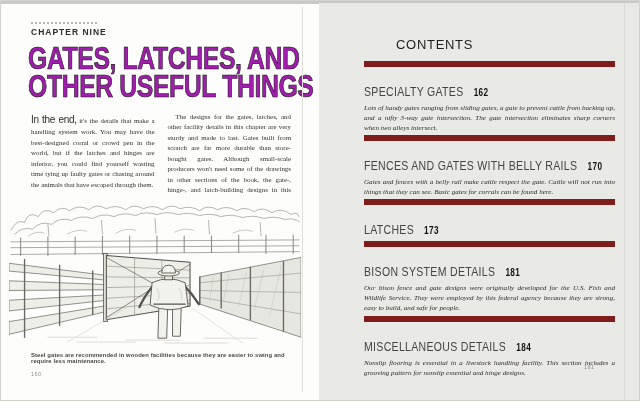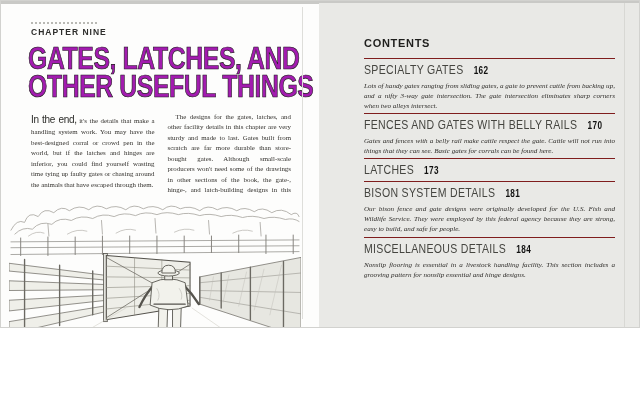--- a/index.html
+++ b/index.html
@@ -1,18 +1,18 @@
 <!DOCTYPE html>
 <html><head>
 <meta charset="utf-8">
 <style>
   * { margin:0; padding:0; box-sizing:border-box; }
   html,body { background:#ffffff; }
   .photo {
-    position:relative; width:640px; height:328px; overflow:hidden;
+    position:relative; width:640px; height:401px; overflow:hidden;
     background:#fdfdfc; border:1px solid #d2d2cf;
     font-family:"Liberation Sans", sans-serif;
   }
   .photo-topedge { position:absolute; left:0; top:0; right:0; height:3px; background:#c9c9c6; }
 
   
   .page-left { position:absolute; left:6px; top:4px; width:296px; height:400px; background:#fdfdfc; }
   .gutter-line { position:absolute; left:301px; top:6px; bottom:8px; width:1px; background:#dededa; }
 
   .chapter-rule { position:absolute; left:24px; top:17px; width:66px; border-top:2px dotted #b9b9b4; }
@@ -35,22 +35,22 @@
 
   .caption { position:absolute; left:24px; top:347px; width:262px; font-size:5.9px; font-weight:700;
     color:#4a4845; letter-spacing:0.1px; }
   .folio { position:absolute; font-size:5.5px; color:#8f8f8b; letter-spacing:0.5px; }
   .folio-left { left:24px; top:366px; }
 
   
   .page-right { position:absolute; left:318px; top:2px; width:320px; height:405px; background:#e9e9e6; }
   .page-right .edge { position:absolute; right:14px; top:0; bottom:0; width:1px; background:#d8d8d4; }
   .toc { position:absolute; left:45px; right:24px; top:34px; }
-  .contents-title { font-size:11px; font-weight:700; letter-spacing:0.7px; color:#1f1f1d; margin-bottom:9px; }
-  .toc-section { border-top:1px solid #7f1d1d; padding-top:1px; margin-top:2px; }
+  .contents-title { font-size:13px; font-weight:400; letter-spacing:0.7px; color:#1f1f1d; margin-bottom:9px;margin-left:32px; }
+  .toc-section { border-top:6px solid #7f1d1d; padding-top:15px; margin-top:2px; }
   .toc-section:first-of-type { margin-top:0; }
   .toc-head { white-space:nowrap; transform:scaleX(0.78); transform-origin:left center;
     color:#454540; margin-bottom:3px; }
   .toc-head .toc-title { font-size:13.5px; font-weight:400; letter-spacing:0.4px; }
   .toc-head .toc-page { font-size:10.5px; font-weight:700; color:#111110; margin-left:13px;
     letter-spacing:0.5px; }
   .toc-desc { font-family:"Liberation Serif", serif; font-size:7.1px; line-height:1.42;
     color:#2e2c29; text-align:justify;font-style:italic; }
   .folio-right { left:583px; top:363px; }
 

